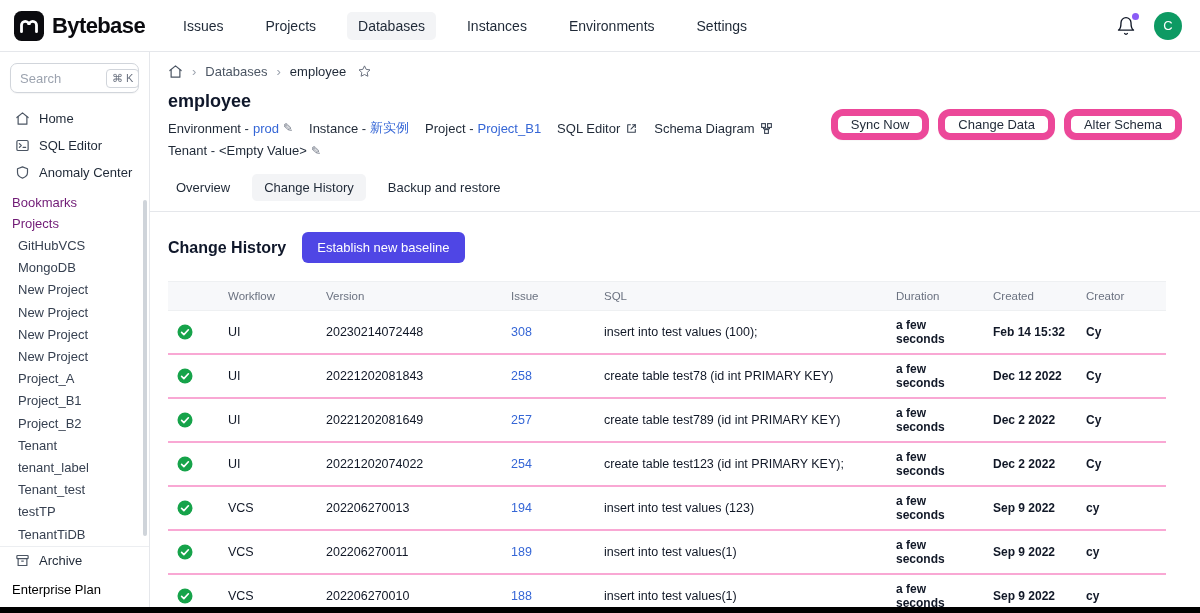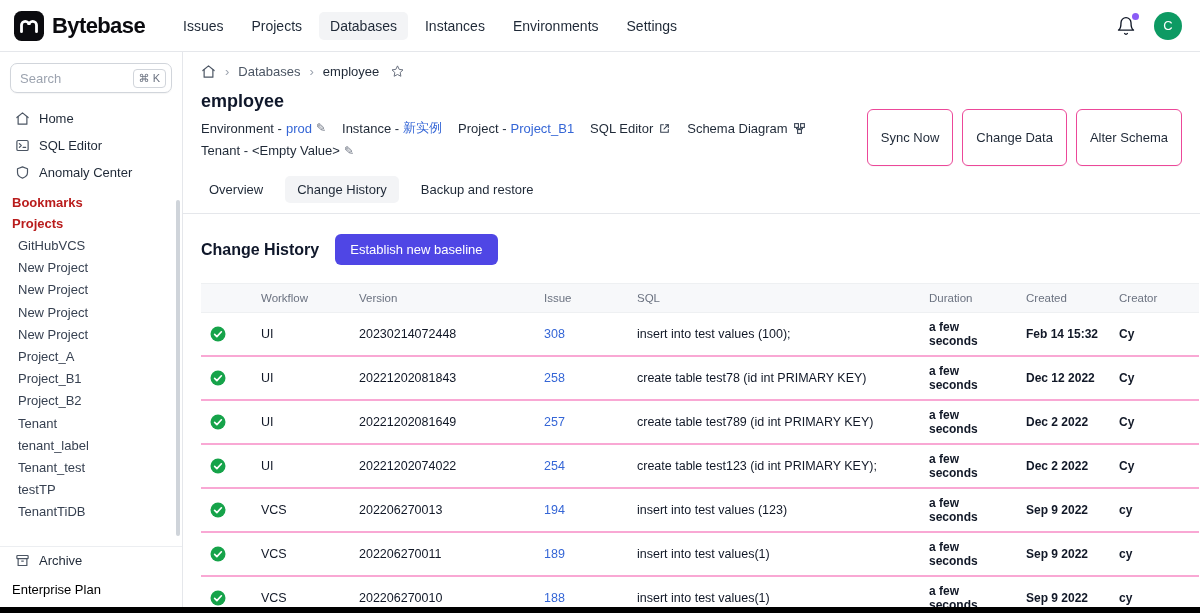--- a/index.html
+++ b/index.html
@@ -5,45 +5,45 @@
   * { margin:0; padding:0; box-sizing:border-box; }
   html,body { background:#fff; }
   .app { width:1200px; height:613px; position:relative; overflow:hidden;
          font-family:"Liberation Sans", sans-serif; color:#111827; background:#fff; }
 
   
   .topbar { height:52px; display:flex; align-items:center; padding:0 18px 0 14px;
             border-bottom:1px solid #e5e7eb; background:#fff; }
   .brand { display:flex; align-items:center; gap:8px; cursor:pointer; min-width:158px; }
   .brand-name { font-size:22px; font-weight:700; letter-spacing:-0.6px; color:#0b0b0f;text-align:center; }
-  .nav { display:flex; align-items:center; gap:6px; flex:1; }
+  .nav { display:flex; align-items:center; gap:20px; flex:1; }
   .nav-item { font-size:14px; color:#1f2937; padding:6px 11px; border-radius:5px; cursor:pointer; white-space:nowrap; }
   .nav-item.active { background:#f3f4f6; }
   .topbar-right { display:flex; align-items:center; gap:18px; }
   .bell { position:relative; cursor:pointer; display:flex; }
   .bell-dot { position:absolute; top:-3px; right:-3px; width:7px; height:7px; border-radius:50%; background:#8b5cf6; }
   .avatar { width:28px; height:28px; border-radius:50%; background:#0d9a63; color:#fff; font-size:13px;
             display:flex; align-items:center; justify-content:center; cursor:pointer; font-weight:500; }
 
   
   .layout { display:flex; height:555px; }
 
   
-  .sidebar { width:183px; border-right:1px solid #e5e7eb; position:relative;
+  .sidebar { width:150px; border-right:1px solid #e5e7eb; position:relative;
              display:flex; flex-direction:column; padding-top:11px; font-size:13px; flex-shrink:0; }
   .search-box { margin:0 10px 12px 10px; height:30px; border:1px solid #d1d5db; border-radius:7px;
                 display:flex; align-items:center; justify-content:space-between; padding:0 5px 0 9px;
                 box-shadow:0 1px 1px rgba(0,0,0,.04); cursor:text; }
   .search-input { border:none; outline:none; width:86px; font-size:13px; color:#374151;
                   font-family:"Liberation Sans",sans-serif; background:transparent; }
   .search-input::placeholder { color:#9ca3af; }
   .kbd { border:1px solid #d1d5db; border-radius:4px; font-size:11px; color:#6b7280; padding:2px 5px; white-space:nowrap; }
   .side-item { display:flex; align-items:center; gap:9px; padding:6px 14px; color:#1f2937; cursor:pointer; }
   .side-item .ic { display:flex; width:16px; justify-content:center; }
-  .side-section { color:#b91c1c; padding:9px 14px 4px 12px; cursor:default;font-weight:bold; }
+  .side-section { color:#701a75; padding:9px 14px 4px 12px; cursor:default; }
   .proj-list { flex:1; overflow:hidden; }
   .proj-item { padding:3px 14px 3px 18px; color:#374151; line-height:16.2px; cursor:pointer;
                white-space:nowrap; overflow:hidden; text-overflow:ellipsis; }
   .archive-row { border-top:1px solid #eceef1; margin-top:4px; }
   .enterprise { padding:8px 14px 10px 12px; color:#000000; font-size:13px; cursor:pointer; }
   .scroll-thumb { position:absolute; right:2px; top:148px; width:4px; height:336px; background:#cfd4da;
                   border-radius:2px; cursor:grab; }
 
   
   .main { flex:1; display:flex; flex-direction:column; overflow:hidden; }
@@ -57,21 +57,21 @@
   .page-head { padding:8px 18px 0 18px; display:flex; justify-content:space-between; }
   .page-title { font-size:18px; font-weight:700; color:#0f172a; margin-bottom:7px; }
   .meta { font-size:13px; color:#1f2937; }
   .meta-row { display:flex; align-items:center; flex-wrap:wrap; column-gap:16px; row-gap:4px; margin-bottom:6px; }
   .meta-pair { display:flex; align-items:center; gap:4px; }
   .link { color:#3566d6; cursor:pointer; text-decoration:none; }
   .pencil { color:#6b7280; font-size:12px; cursor:pointer; }
   .meta-link { display:flex; align-items:center; gap:5px; cursor:pointer; color:#1f2937; }
 
   .actions { display:flex; gap:9px; align-items:flex-start; padding-top:18px; }
-  .btn { border:1px solid #ec4899; border-radius:6px; background:#fff; padding:20px 13px;
+  .btn { border:7px solid #ec4899; border-radius:12px; background:#fff; padding:1px 13px;
          font-size:13px; font-weight:500; color:#1f2937; display:flex; align-items:center; gap:7px;
          cursor:pointer; font-family:"Liberation Sans",sans-serif; white-space:nowrap;
          box-shadow:0 1px 1px rgba(0,0,0,.03); }
   .transfer-gl { font-size:13px; color:#4b5563; }
 
   .tabs { display:flex; align-items:center; gap:10px; padding:10px 18px 10px 14px; border-bottom:1px solid #e5e7eb; }
   .tab { font-size:13px; color:#1f2937; padding:6px 12px; border-radius:5px; cursor:pointer; white-space:nowrap; }
   .tab.active { background:#f3f4f6; }
 
   .content { padding:20px 18px 0 18px; }
@@ -161,20 +161,21 @@
             </svg>
         </span>
         <span>Anomaly Center</span>
       </div>
 
       <div class="side-section">Bookmarks</div>
       <div class="side-section" style="padding-top:2px;">Projects</div>
 
       <div class="proj-list">
         <div class="proj-item">GitHubVCS</div>
+        <div class="proj-item">MongoDB</div>
         <div class="proj-item">New Project</div>
         <div class="proj-item">New Project</div>
         <div class="proj-item">New Project</div>
         <div class="proj-item">New Project</div>
         <div class="proj-item">Project_A</div>
         <div class="proj-item">Project_B1</div>
         <div class="proj-item">Project_B2</div>
         <div class="proj-item">Tenant</div>
         <div class="proj-item">tenant_label</div>
         <div class="proj-item">Tenant_test</div>

